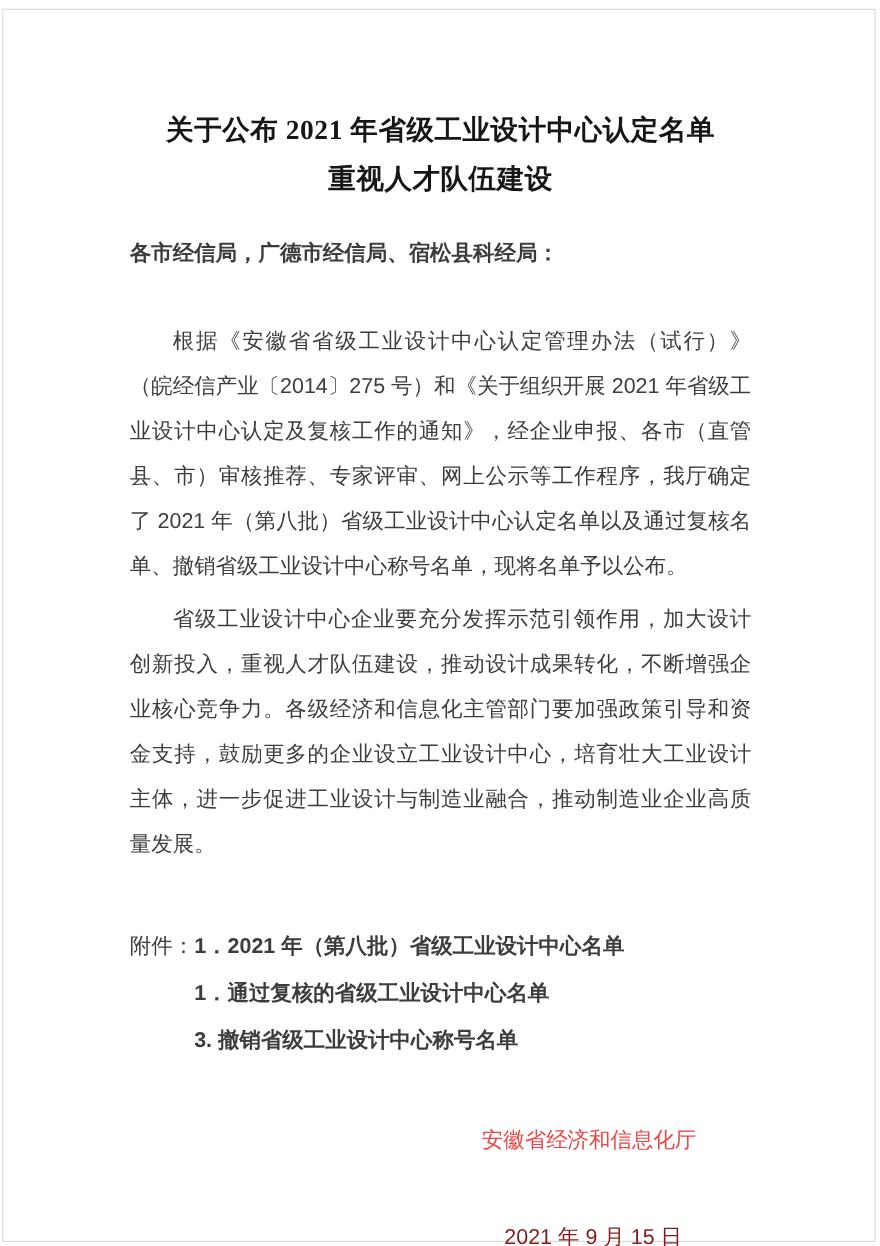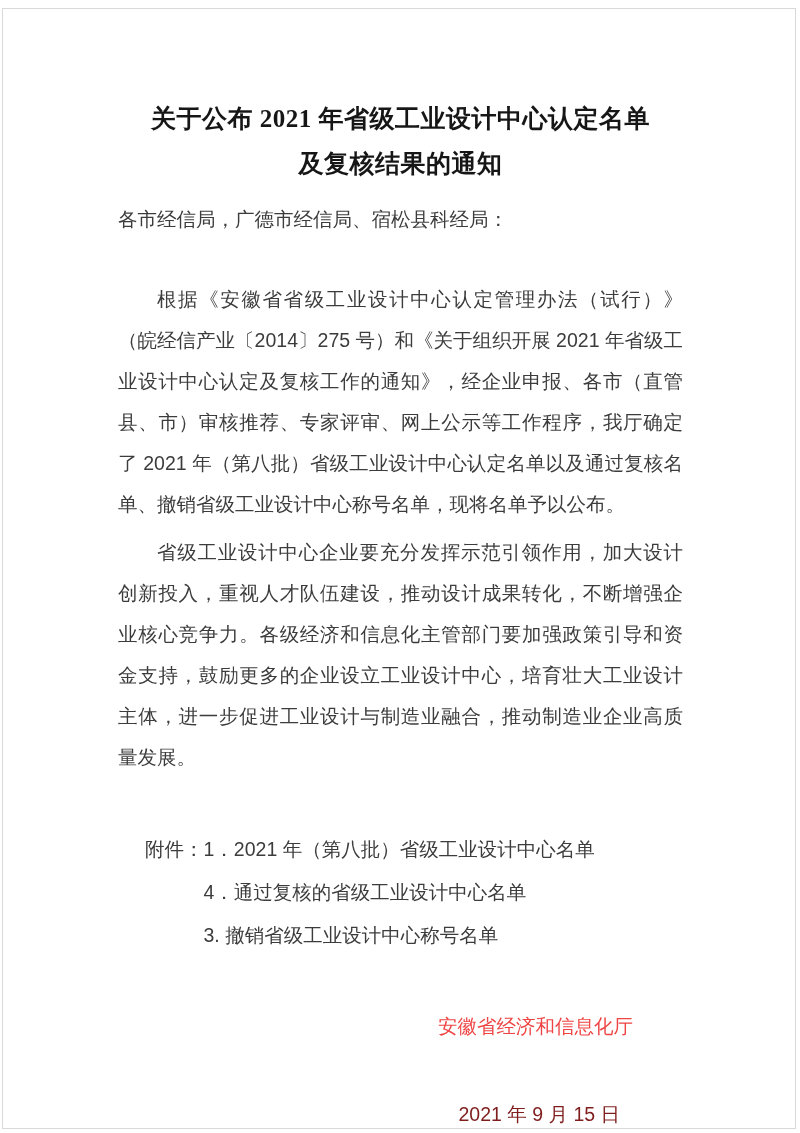--- a/index.html
+++ b/index.html
@@ -37,53 +37,54 @@
     margin: 96px 0 0 0;
     font-family: "Liberation Serif", "DejaVu Serif", serif;
     font-size: 25px;
     font-weight: 600;
     line-height: 45px;
     text-align: center;
     color: #161616;
     letter-spacing: 0.5px;
   }
   .salutation {
-    margin-top: 18px;
+    margin-top: 29px;
     font-size: 19.5px;
     line-height: 30px;
     color: #3c3c3c;
+    font-weight: bold;
   }
   .para {
     margin: 0;
     font-size: 19.5px;
     line-height: 41px;
     text-align: justify;
     text-indent: 2em;
     color: #3c3c3c;
   }
   .para-1 { margin-top: 45px; }
   .para-2 { margin-top: 7px; }
   .attachments {
     margin-top: 50px;
-    margin-left: 27px;
     display: flex;
     align-items: flex-start;
     font-size: 19.5px;
     line-height: 43px;
     color: #3c3c3c;
   }
   .attachments .label {
     flex: 0 0 auto;
     white-space: nowrap;
   }
   .attachments .items {
     flex: 1 1 auto;
   }
   .attachments .item {
     white-space: nowrap;
+    font-weight: bold;
   }
   .signature {
     margin-top: 54px;
     padding-right: 50px;
     text-align: right;
     font-size: 19.5px;
     line-height: 30px;
     color: #ef4444;
   }
   .doc-date {
@@ -97,34 +98,34 @@
 </style>
 </head>
 <body>
 
 <div class="page-border"></div>
 
 <div class="doc">
 
   <h1 class="doc-title">
     <span>关于公布 2021 年省级工业设计中心认定名单</span><br>
-    <span>及复核结果的通知</span>
+    <span>重视人才队伍建设</span>
   </h1>
 
   <div class="salutation">各市经信局，广德市经信局、宿松县科经局：</div>
 
   <p class="para para-1">根据《安徽省省级工业设计中心认定管理办法（试行）》（皖经信产业〔2014〕275 号）和《关于组织开展 2021 年省级工业设计中心认定及复核工作的通知》，经企业申报、各市（直管县、市）审核推荐、专家评审、网上公示等工作程序，我厅确定了 2021 年（第八批）省级工业设计中心认定名单以及通过复核名单、撤销省级工业设计中心称号名单，现将名单予以公布。</p>
 
   <p class="para para-2">省级工业设计中心企业要充分发挥示范引领作用，加大设计创新投入，重视人才队伍建设，推动设计成果转化，不断增强企业核心竞争力。各级经济和信息化主管部门要加强政策引导和资金支持，鼓励更多的企业设立工业设计中心，培育壮大工业设计主体，进一步促进工业设计与制造业融合，推动制造业企业高质量发展。</p>
 
   <div class="attachments">
     <span class="label">附件：</span>
     <div class="items">
       <div class="item">1．2021 年（第八批）省级工业设计中心名单</div>
-      <div class="item">4．通过复核的省级工业设计中心名单</div>
+      <div class="item">1．通过复核的省级工业设计中心名单</div>
       <div class="item">3. 撤销省级工业设计中心称号名单</div>
     </div>
   </div>
 
   <div class="signature">安徽省经济和信息化厅</div>
 
   <div class="doc-date">2021 年 9 月 15 日</div>
 
 </div>
 

